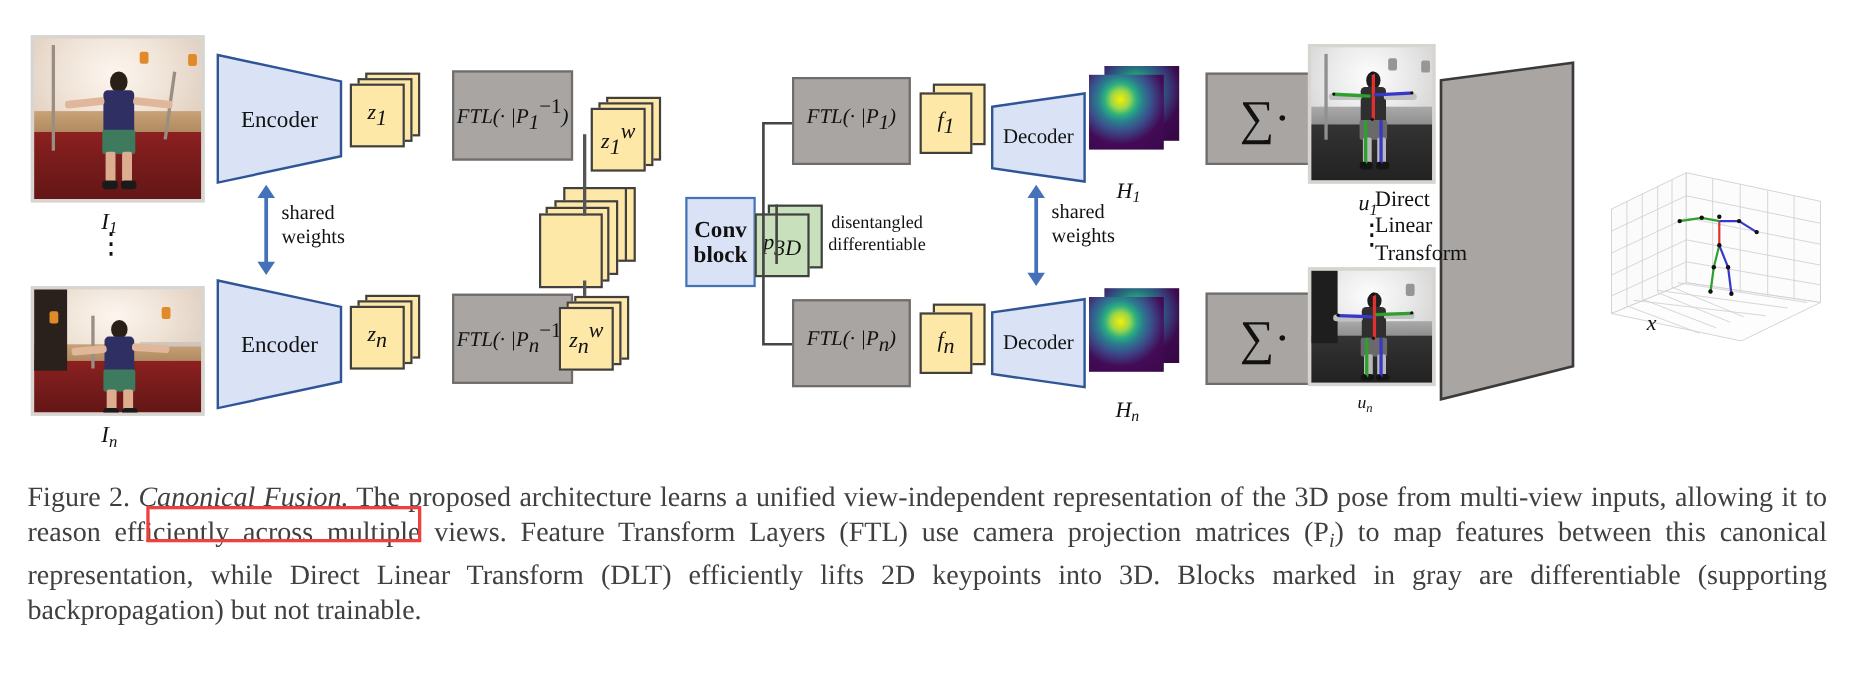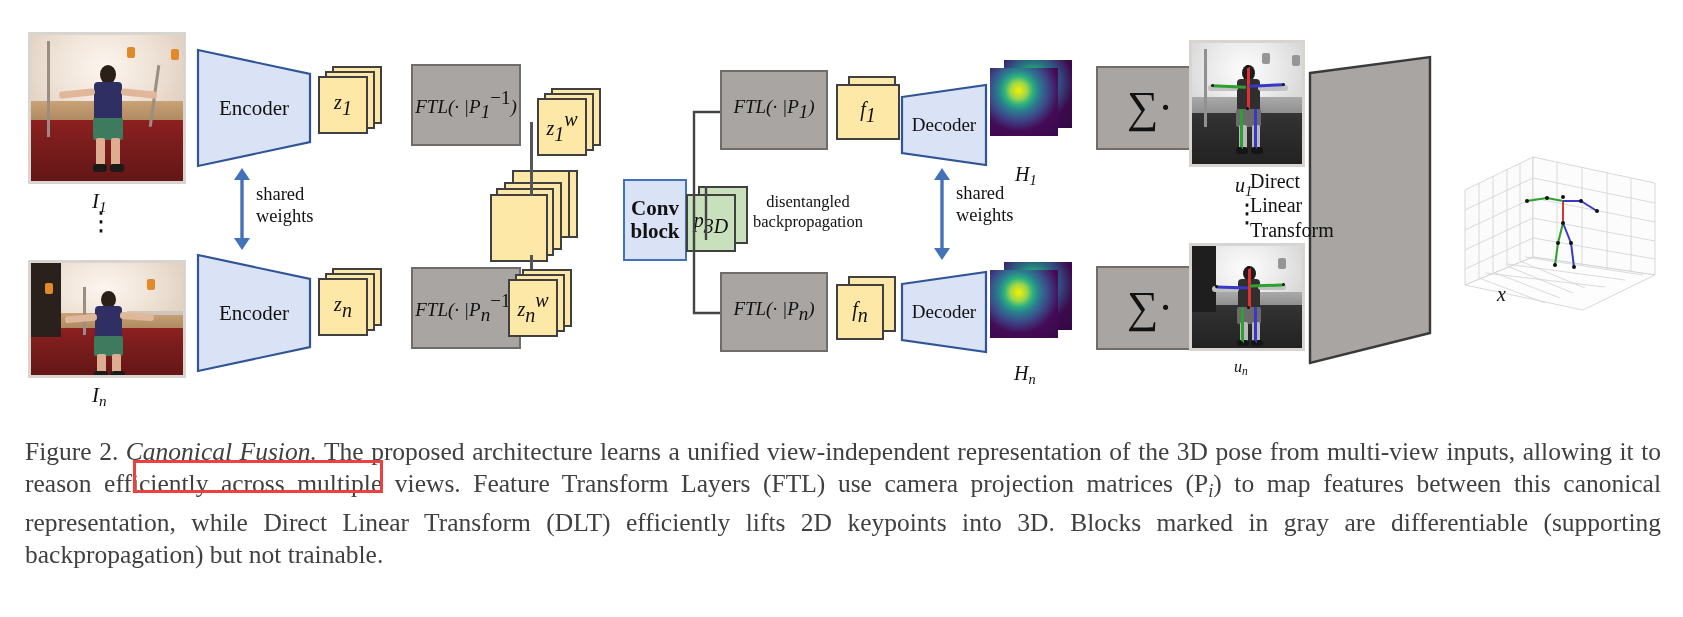--- a/index.html
+++ b/index.html
@@ -326,37 +326,37 @@
 
   <div class="stack" style="left:686px; top:186px; width:62px; height:72px;">
     <div class="card green" style="left:12px; top:0; width:50px; height:58px;"></div>
     <div class="card green front" style="left:0px; top:8px; width:50px; height:58px;align-items:center;">
       <span><span>p</span><span class="sub">3D</span></span>
     </div>
   </div>
 
   <div class="lbl" style="left:753px; top:192px; font-size:16.5px; line-height:20px; text-align:center;">
     <div>disentangled</div>
-    <div>backpropagation</div>
+    <div>differentiable</div>
   </div>
 
   <div class="conn" style="left:690px; top:110px; width:40px; height:205px;">
     <svg width="40" height="205" viewBox="0 0 40 205">
       <path d="M38,2 L4,2 L4,203 L38,203" fill="none" stroke="#444" stroke-width="2.4"></path>
       <line x1="16" y1="76" x2="16" y2="130" stroke="#444" stroke-width="2.4"></line>
     </svg>
   </div>
 
   <div class="grayblock" style="left:720px; top:70px; width:108px; height:80px;">
     <span>FTL(·&nbsp;|<i>P</i><span class="sub" style="font-style:italic;">1</span>)</span>
   </div>
 
   <div class="stack" style="left:836px; top:76px; width:62px; height:70px;">
     <div class="card" style="left:12px; top:0; width:48px; height:56px;"></div>
-    <div class="card front" style="left:0px; top:8px; width:64px; height:56px;">
+    <div class="card front" style="left:0px; top:8px; width:48px; height:56px;">
       <span><span>f</span><span class="sub">1</span></span>
     </div>
   </div>
 
   <div class="trap" style="left:900px; top:83px; width:88px; height:84px;">
     <svg width="88" height="84" viewBox="0 0 88 84">
       <polygon points="2,14 86,2 86,82 2,70" fill="#dae3f5" stroke="#2f5597" stroke-width="2.2"></polygon>
     </svg>
     <span style="font-size:19px;">Decoder</span>
   </div>

